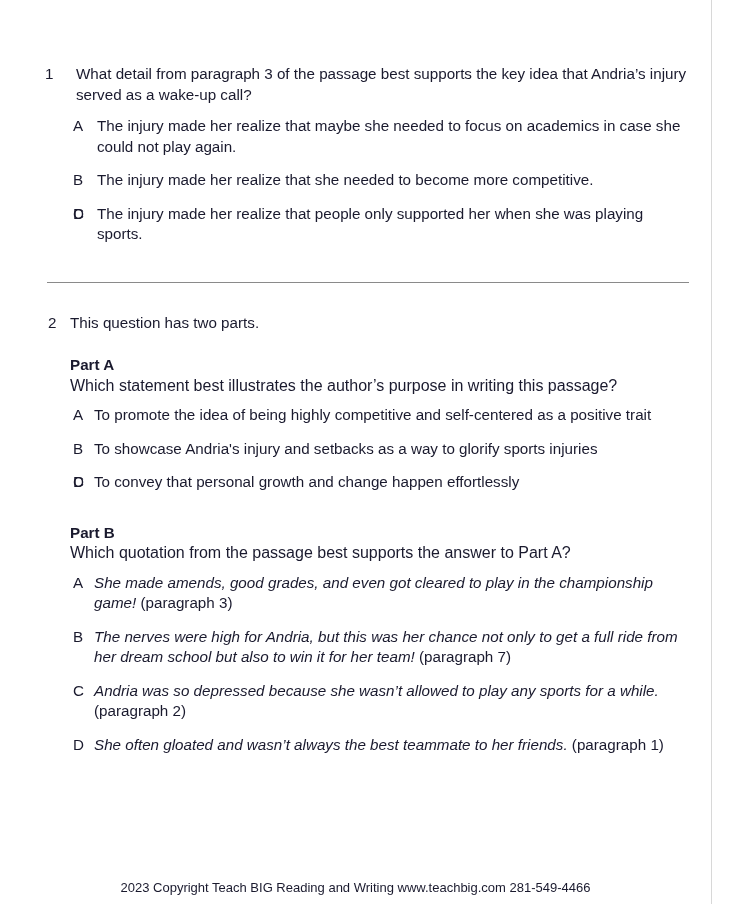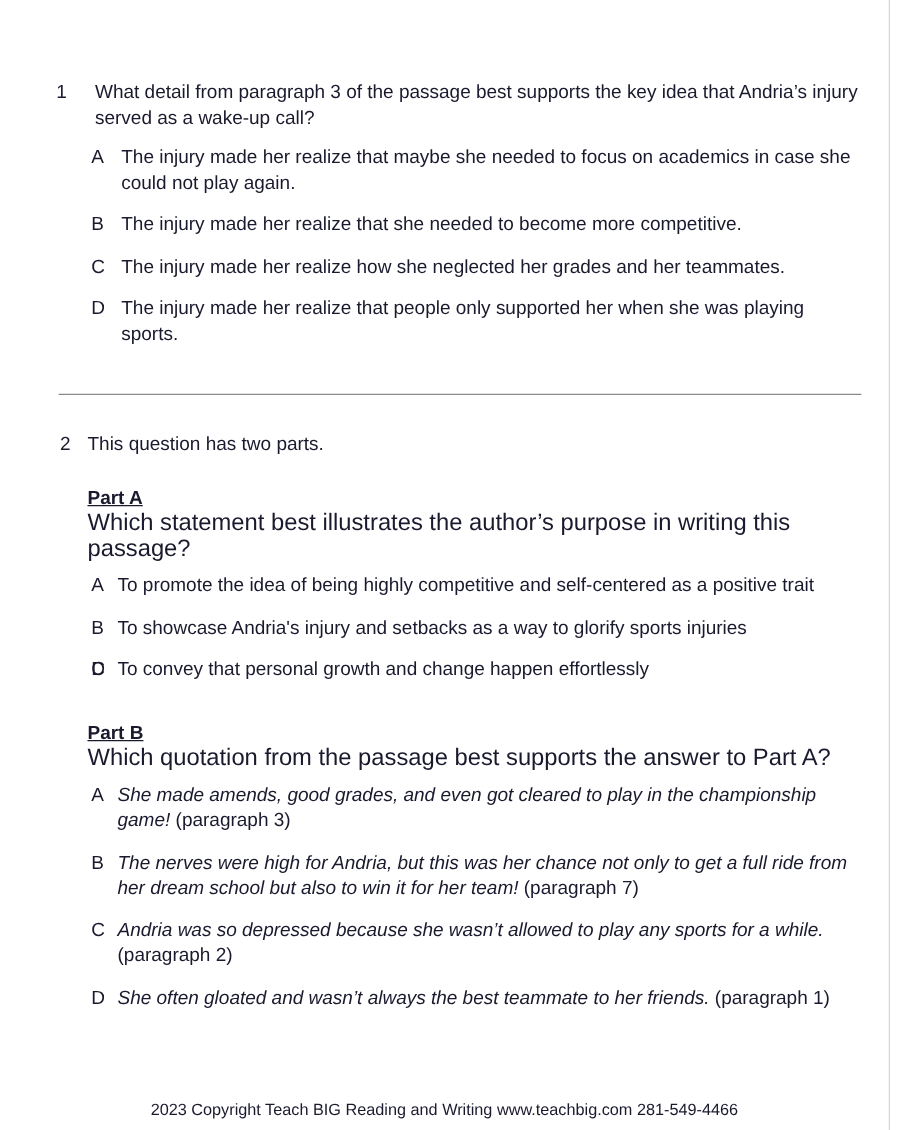--- a/index.html
+++ b/index.html
@@ -73,24 +73,23 @@
   }
   .question.q2 .q-num {
     left: 48px;
   }
 
   .part-label {
     font-weight: 700;
     font-size: 15.2px;
     line-height: 20.5px;
     padding-left: 70px;
-    text-decoration: underline;
   }
   .part-stem {
-    font-size: 19px;
+    font-size: 16px;
     line-height: 20.5px;
     padding-left: 70px;
     padding-right: 30px;
   }
 
   
   .options {
     margin-top: 11px;
   }
   .options.tight {
@@ -171,21 +170,20 @@
         <div class="option">
           <span class="opt-letter">A</span>
           <span class="opt-text">The injury made her realize that maybe she needed to focus on academics in case she could not play again.</span>
         </div>
         <div class="option">
           <span class="opt-letter">B</span>
           <span class="opt-text">The injury made her realize that she needed to become more competitive.</span>
         </div>
         <div class="option">
           <span class="opt-letter">C</span>
-          <span class="opt-text">The injury made her realize how she neglected her grades and her teammates.</span>
         </div>
         <div class="option">
           <span class="opt-letter">D</span>
           <span class="opt-text">The injury made her realize that people only supported her when she was playing sports.</span>
         </div>
       </div>
     </div>
 
     <div class="sp-after-q1"></div>
 

